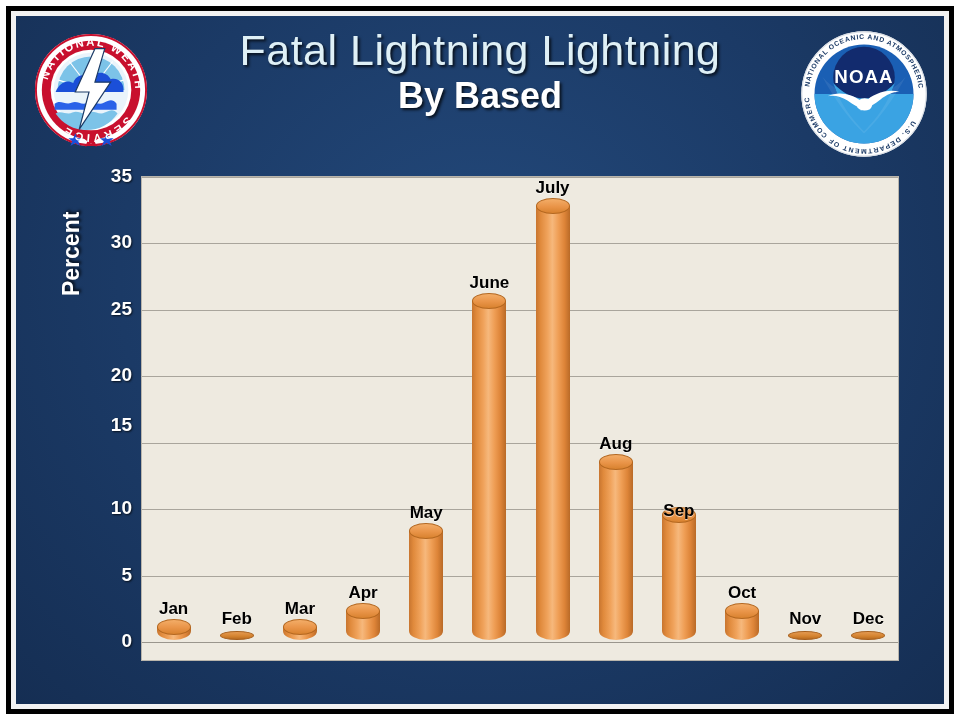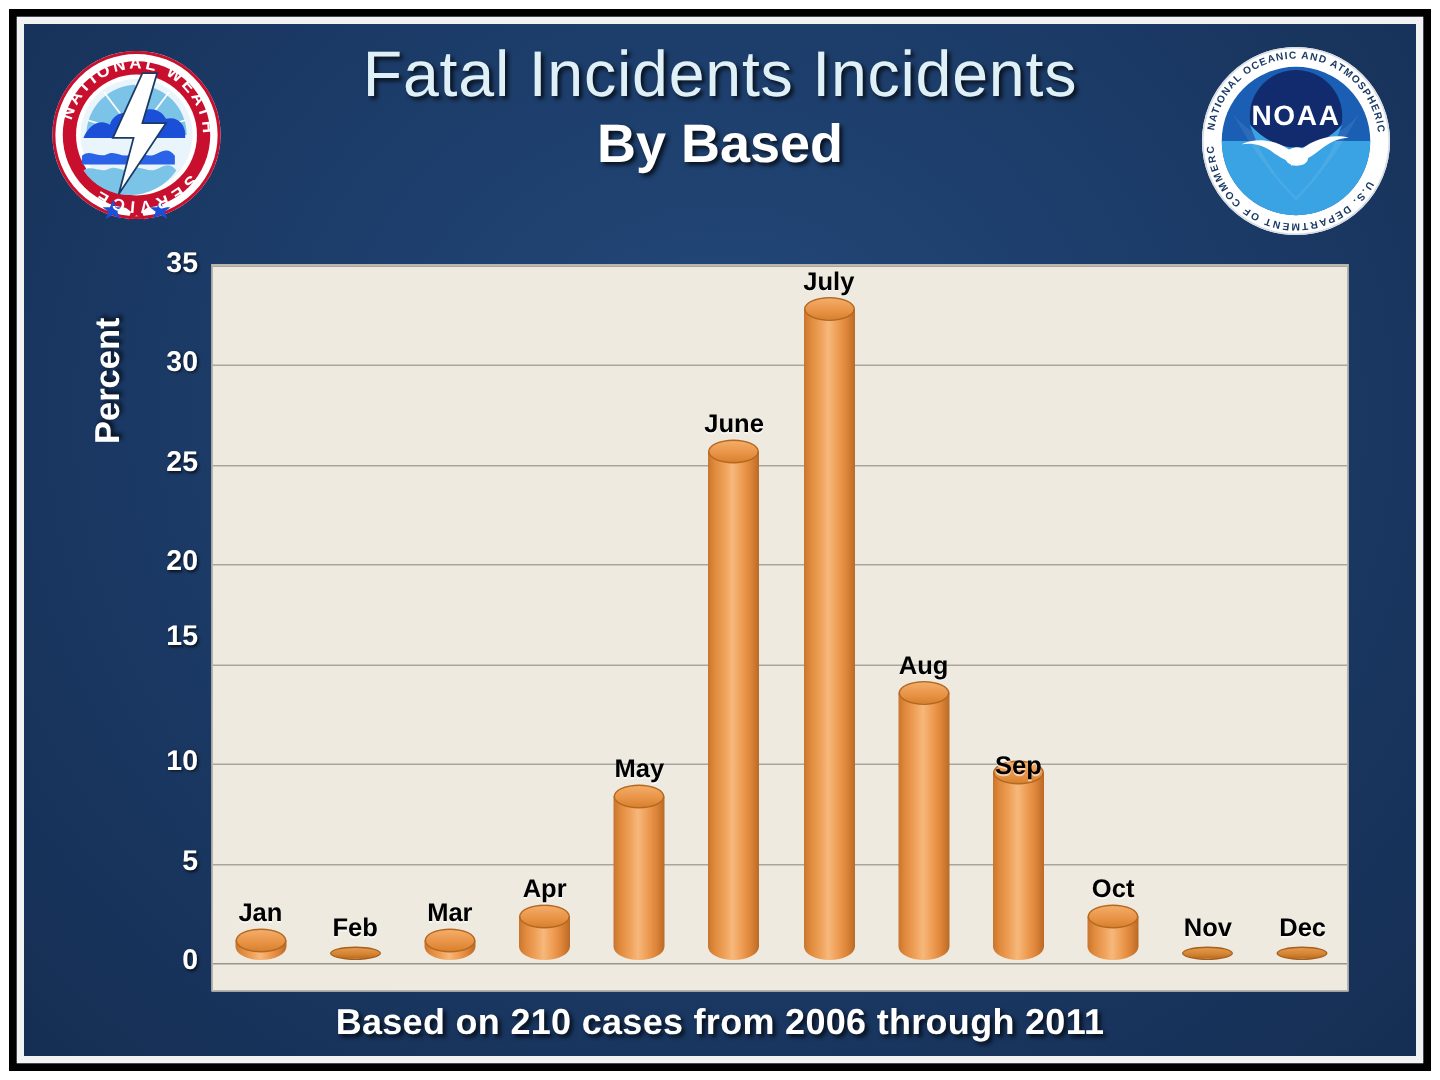--- a/index.html
+++ b/index.html
@@ -179,21 +179,21 @@
         <text font-family="Liberation Sans, sans-serif" font-size="11.5" font-weight="bold" fill="#ffffff" letter-spacing="2.1">
           <textPath href="#nwsTop" startOffset="7%">NATIONAL WEATHER</textPath>
         </text>
         <text font-family="Liberation Sans, sans-serif" font-size="11.5" font-weight="bold" fill="#ffffff" letter-spacing="3">
           <textPath href="#nwsBot" startOffset="20%">SERVICE</textPath>
         </text>
       </svg>
     </div>
 
     <div id="title-block">
-      <div id="title-main">Fatal Incidents Incidents</div>
+      <div id="title-main">Fatal Lightning Lightning</div>
       <div id="title-sub">By Based</div>
     </div>
 
     <div id="noaa-logo">
       <svg viewBox="0 0 120 120" width="132" height="132" aria-hidden="true">
         <circle cx="60" cy="60" r="57" fill="#ffffff"></circle>
         <circle cx="60" cy="60" r="56.5" fill="none" stroke="#d8dde4" stroke-width="1"></circle>
         <circle cx="60" cy="60" r="45" fill="#1a5fb4"></circle>
         <path d="M15 60a45 45 0 0 0 90 0z" fill="#3aa3e3"></path>
         <path d="M24 46 L60 104 L96 46 Z" fill="#ffffff" opacity="0.0"></path>
@@ -304,17 +304,16 @@
           <div class="flat"></div>
         </div>
         <div class="bar-label" style="left: 663.25px; transform: translateX(-50%); top: 432.343px; text-align: right;">Nov</div>
         <div class="bar-slot" style="left: 709.417px; width: 34px;">
           <div class="flat"></div>
         </div>
         <div class="bar-label" style="left: 726.417px; transform: translateX(-50%); top: 432.343px;">Dec</div>
       </div>
   </div>
 
-  <div id="footer">Based on 210 cases from 2006 through 2011</div>
 
   <div id="frame-white"></div>
   <div id="frame-outer"></div>
 </div>
 
 </body></html>

